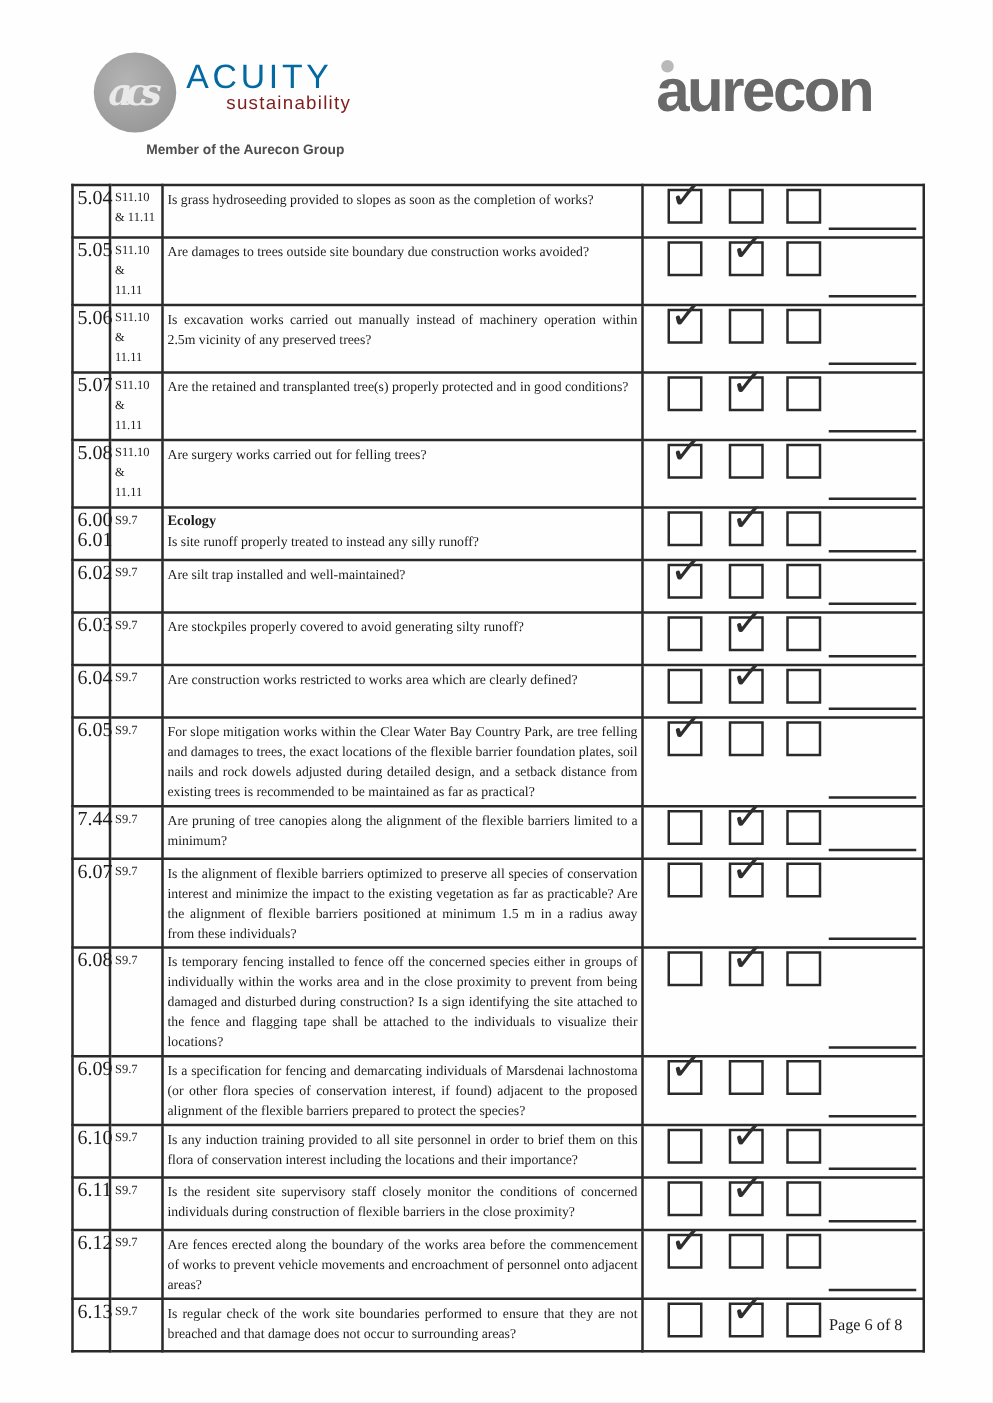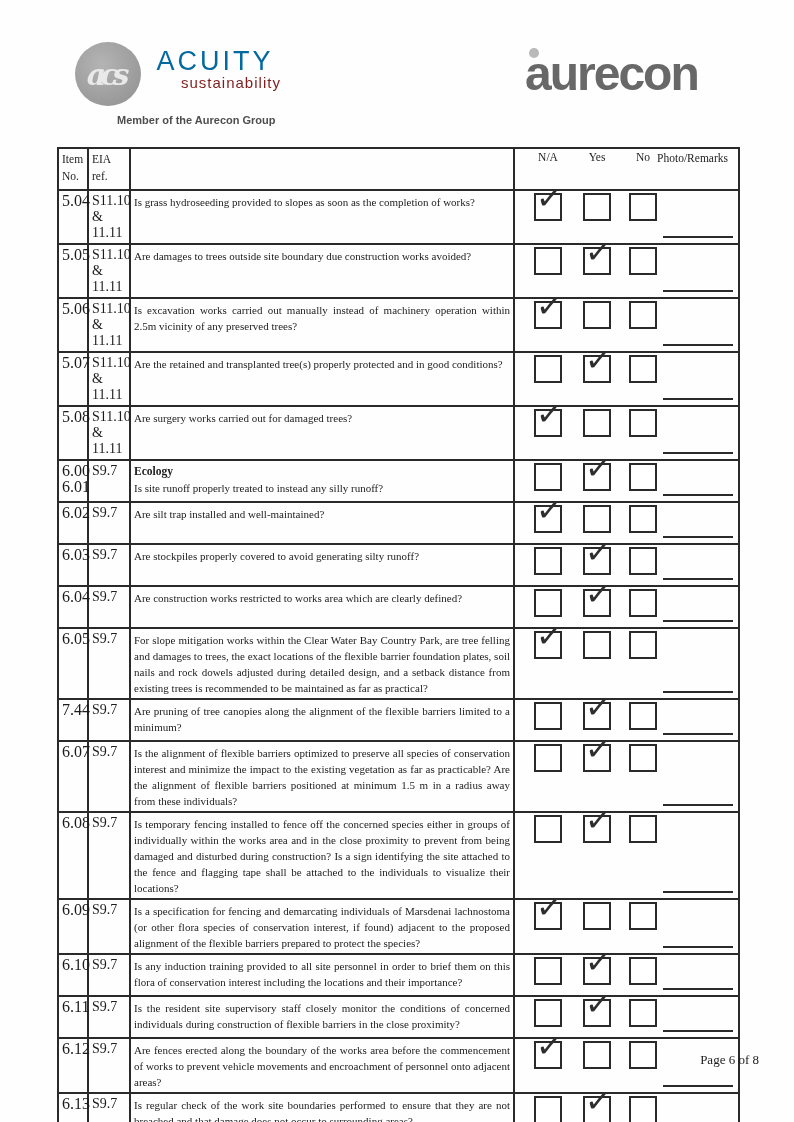--- a/index.html
+++ b/index.html
@@ -4,21 +4,21 @@
 <style>
   html,body { margin:0; padding:0; background:#e8e8e8; }
   .page {
     position:relative; width:794px; height:1122px; margin:0 auto;
     background:#fefefe; overflow:hidden;
     font-family:"Liberation Serif", serif; color:#1c1c1c;
   }
   
   .hdr { position:absolute; top:42px; left:57px; width:681px; height:92px; }
   .acuity { position:absolute; left:18px; top:0; }
-  .acuity-top { display:flex; align-items:flex-start;text-align:center; }
+  .acuity-top { display:flex; align-items:flex-start; }
   .acs-circle {
     width:60px; height:64px; border-radius:50%;
     background:radial-gradient(circle at 40% 35%, #b4b4b4, #9a9a9a 70%, #8d8d8d);
     display:flex; align-items:center; justify-content:center;
     font-family:"DejaVu Serif", serif; font-style:italic; font-weight:bold;
     font-size:30px; color:#e9e9e9; letter-spacing:-6px; padding-right:6px;
   }
   .acuity-words { margin-left:8px; padding-top:6px; font-family:"Liberation Sans", sans-serif; }
   .acuity-name { font-size:27px; letter-spacing:3px; color:#0369a1; font-weight:500; line-height:26px; }
   .acuity-tag  { font-size:15px; color:#7f1d1d; letter-spacing:1px; margin-left:32px; line-height:18px; }
@@ -41,21 +41,21 @@
   table.checklist {
     position:absolute; top:147px; left:57px; width:681px;
     border-collapse:collapse; table-layout:fixed;
   }
   .checklist td, .checklist th {
     border:2px solid #2a2a2a; vertical-align:top; padding:2px 3px;
     font-weight:normal; text-align:left;
   }
   .col-item { width:30px; } .col-eia { width:42px; } .col-desc { width:384px; } .col-checks { width:225px; }
   .cell-item { font-size:16px; line-height:16px; white-space:pre-line; text-align:left; padding-left:2px; }
-  .cell-eia  { font-size:14px;   line-height:16px; white-space:pre-line;margin-left:40px; }
+  .cell-eia  { font-size:10px;   line-height:16px; white-space:pre-line;margin-left:40px; }
   .cell-desc { font-size:11px; }
   .cell-desc .q { line-height:16px; text-align:justify; margin:1px 0 0 0; }
   .cell-desc .hd { font-weight:bold; font-size:11.5px; line-height:16px; }
   .cell-checks { position:relative; vertical-align:middle; height:36px; }
   .boxrow { display:grid; grid-template-columns:52px 46px 46px; align-items:center; padding-left:4px; }
   .cbx {
     position:relative; width:24px; height:24px; border:2px solid #2a2a2a;
     justify-self:center; background:#fff;
   }
   .tick {
@@ -66,21 +66,21 @@
   
   .hdr-row td { height:36px; }
   .hdr-item, .hdr-eia { font-size:11.5px; line-height:17px; white-space:pre-line; }
   .hdr-checks { position:relative; }
   .hdr-labels { display:grid; grid-template-columns:52px 46px 46px; padding-left:4px; font-size:11.5px; }
   .hdr-labels span { justify-self:center; }
   .hdr-remarks { position:absolute; top:3px; right:10px; font-size:11.5px; }
   
   .footer {
     position:absolute; top:1052px; left:57px; width:681px;
-    text-align:right; padding-right:16px; font-size:13px; box-sizing:border-box;margin-left:37px;
+    text-align:right; padding-right:16px; font-size:13px; box-sizing:border-box;
   }
 </style>
 </head>
 <body>
 
 <div class="page">
 
   <div class="hdr">
     <div class="acuity">
       <div class="acuity-top">
@@ -100,34 +100,20 @@
 
 
   <table class="checklist">
     <colgroup>
       <col class="col-item">
         <col class="col-eia">
         <col class="col-desc">
         <col class="col-checks">
     </colgroup>
     <tbody>
-      <tr class="hdr-row">
-        <td class="hdr-item">Item
-No.</td>
-        <td class="hdr-eia">EIA ref.</td>
-        <td></td>
-        <td class="hdr-checks">
-          <div class="hdr-labels">
-            <span>N/A</span>
-            <span>Yes</span>
-            <span>No</span>
-          </div>
-          <span class="hdr-remarks">Photo/Remarks</span>
-        </td>
-      </tr>
     <tr>
           <td class="cell-item">5.04</td>
           <td class="cell-eia">S11.10
 &amp; 11.11</td>
           <td class="cell-desc">
             <div class="q">Is grass hydroseeding provided to slopes as soon as the completion of works?</div>
           </td>
           <td class="cell-checks">
             <div class="boxrow">
               <span class="cbx">
@@ -191,21 +177,21 @@
               <span class="cbx"></span>
             </div>
             <span class="remarks-line"></span>
           </td>
         </tr>
         <tr>
           <td class="cell-item">5.08</td>
           <td class="cell-eia">S11.10 &amp;
 11.11</td>
           <td class="cell-desc">
-            <div class="q">Are surgery works carried out for damaged trees?</div>
+            <div class="q">Are surgery works carried out for felling trees?</div>
           </td>
           <td class="cell-checks">
             <div class="boxrow">
               <span class="cbx">
                 <span class="tick">✓</span>
               </span>
               <span class="cbx"></span>
               <span class="cbx"></span>
             </div>
             <span class="remarks-line"></span>

